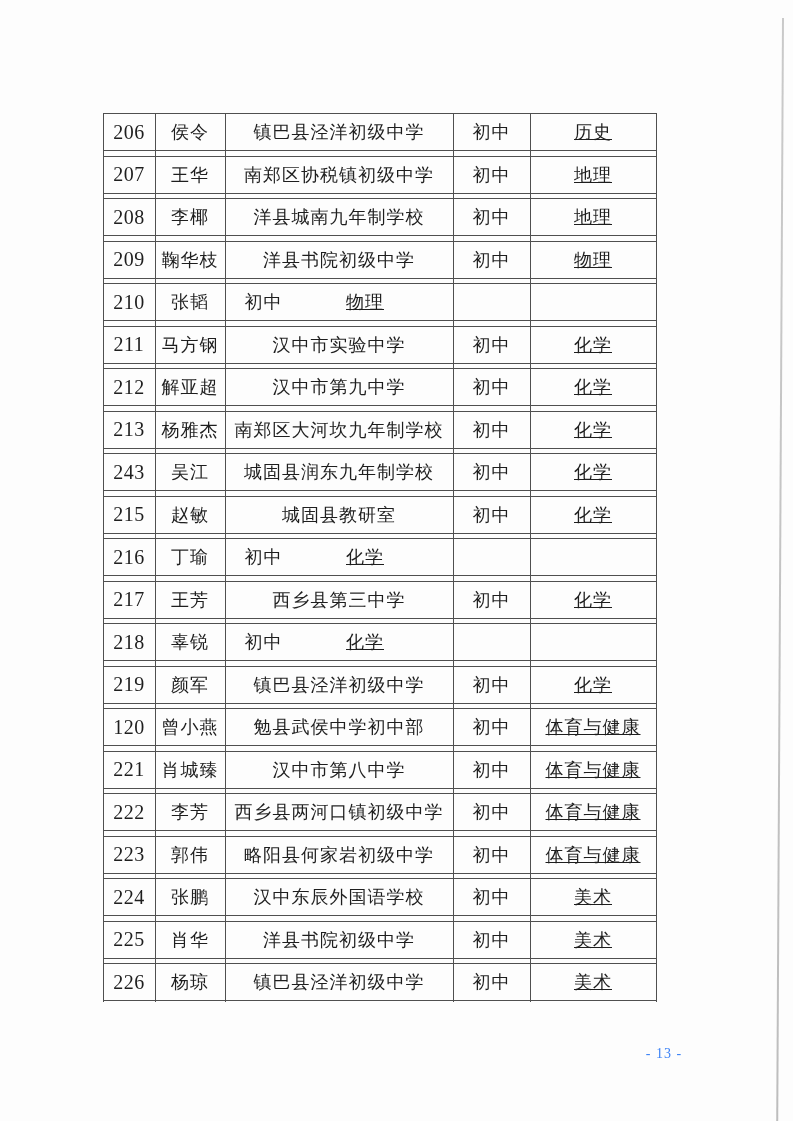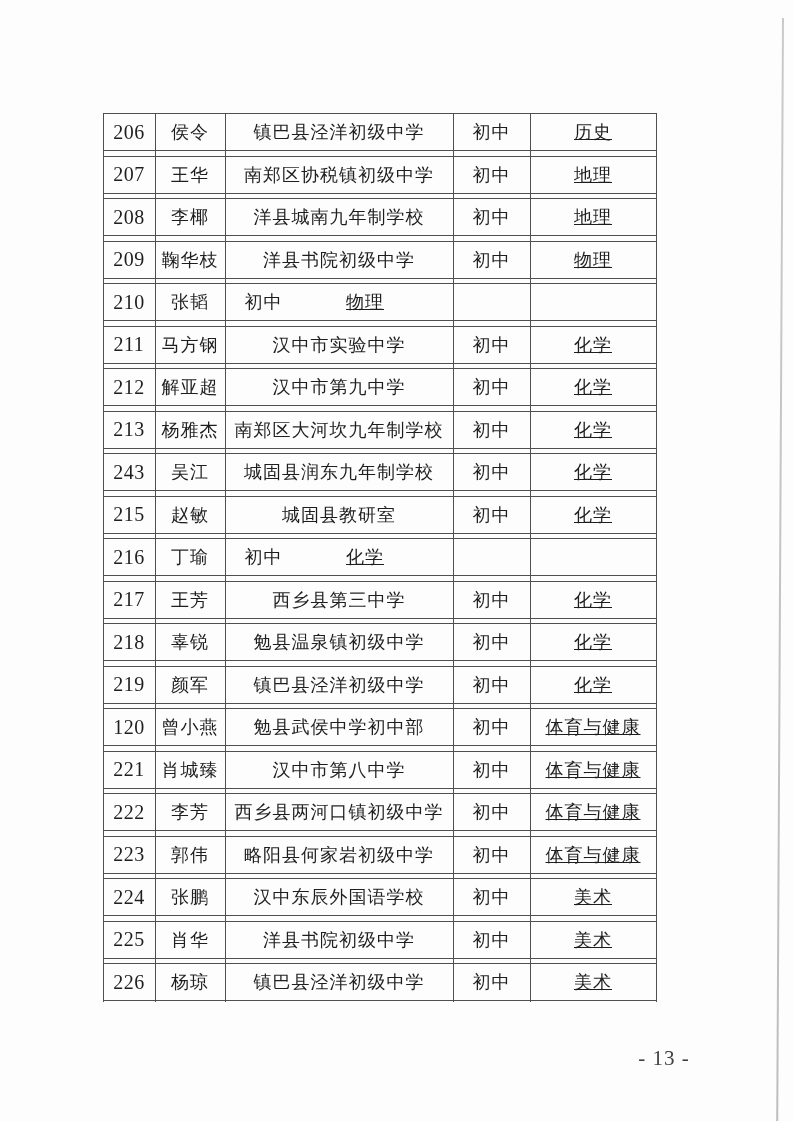--- a/index.html
+++ b/index.html
@@ -80,23 +80,23 @@
   .c-name   { width: 70px; }
   .c-school { width: 228px; }
   .c-level  { width: 77px; }
   .c-subject{ width: 126px; text-decoration: underline; }
   .page-number {
     position: absolute;
     left: 634px;
     top: 1046px;
     width: 60px;
     text-align: center;
-    font-size: 21px;
+    font-size: 14px;
     letter-spacing: 1px;
-    color: #404040;
+    color: #3b82f6;
   }
 </style>
 </head>
 <body>
 
 <div class="page">
 
   <div class="table-wrap">
     <div class="vline v0"></div>
     <div class="vline v1"></div>
@@ -183,21 +183,20 @@
       <div class="trow">
         <div class="cell c-number">217</div>
         <div class="cell c-name">王芳</div>
         <div class="cell c-school">西乡县第三中学</div>
         <div class="cell c-level">初中</div>
         <div class="cell c-subject">化学</div>
       </div>
       <div class="trow">
         <div class="cell c-number">218</div>
         <div class="cell c-name">辜锐</div>
-        <div class="cell c-school">勉县温泉镇初级中学</div>
         <div class="cell c-level">初中</div>
         <div class="cell c-subject">化学</div>
       </div>
       <div class="trow">
         <div class="cell c-number">219</div>
         <div class="cell c-name">颜军</div>
         <div class="cell c-school">镇巴县泾洋初级中学</div>
         <div class="cell c-level">初中</div>
         <div class="cell c-subject">化学</div>
       </div>

